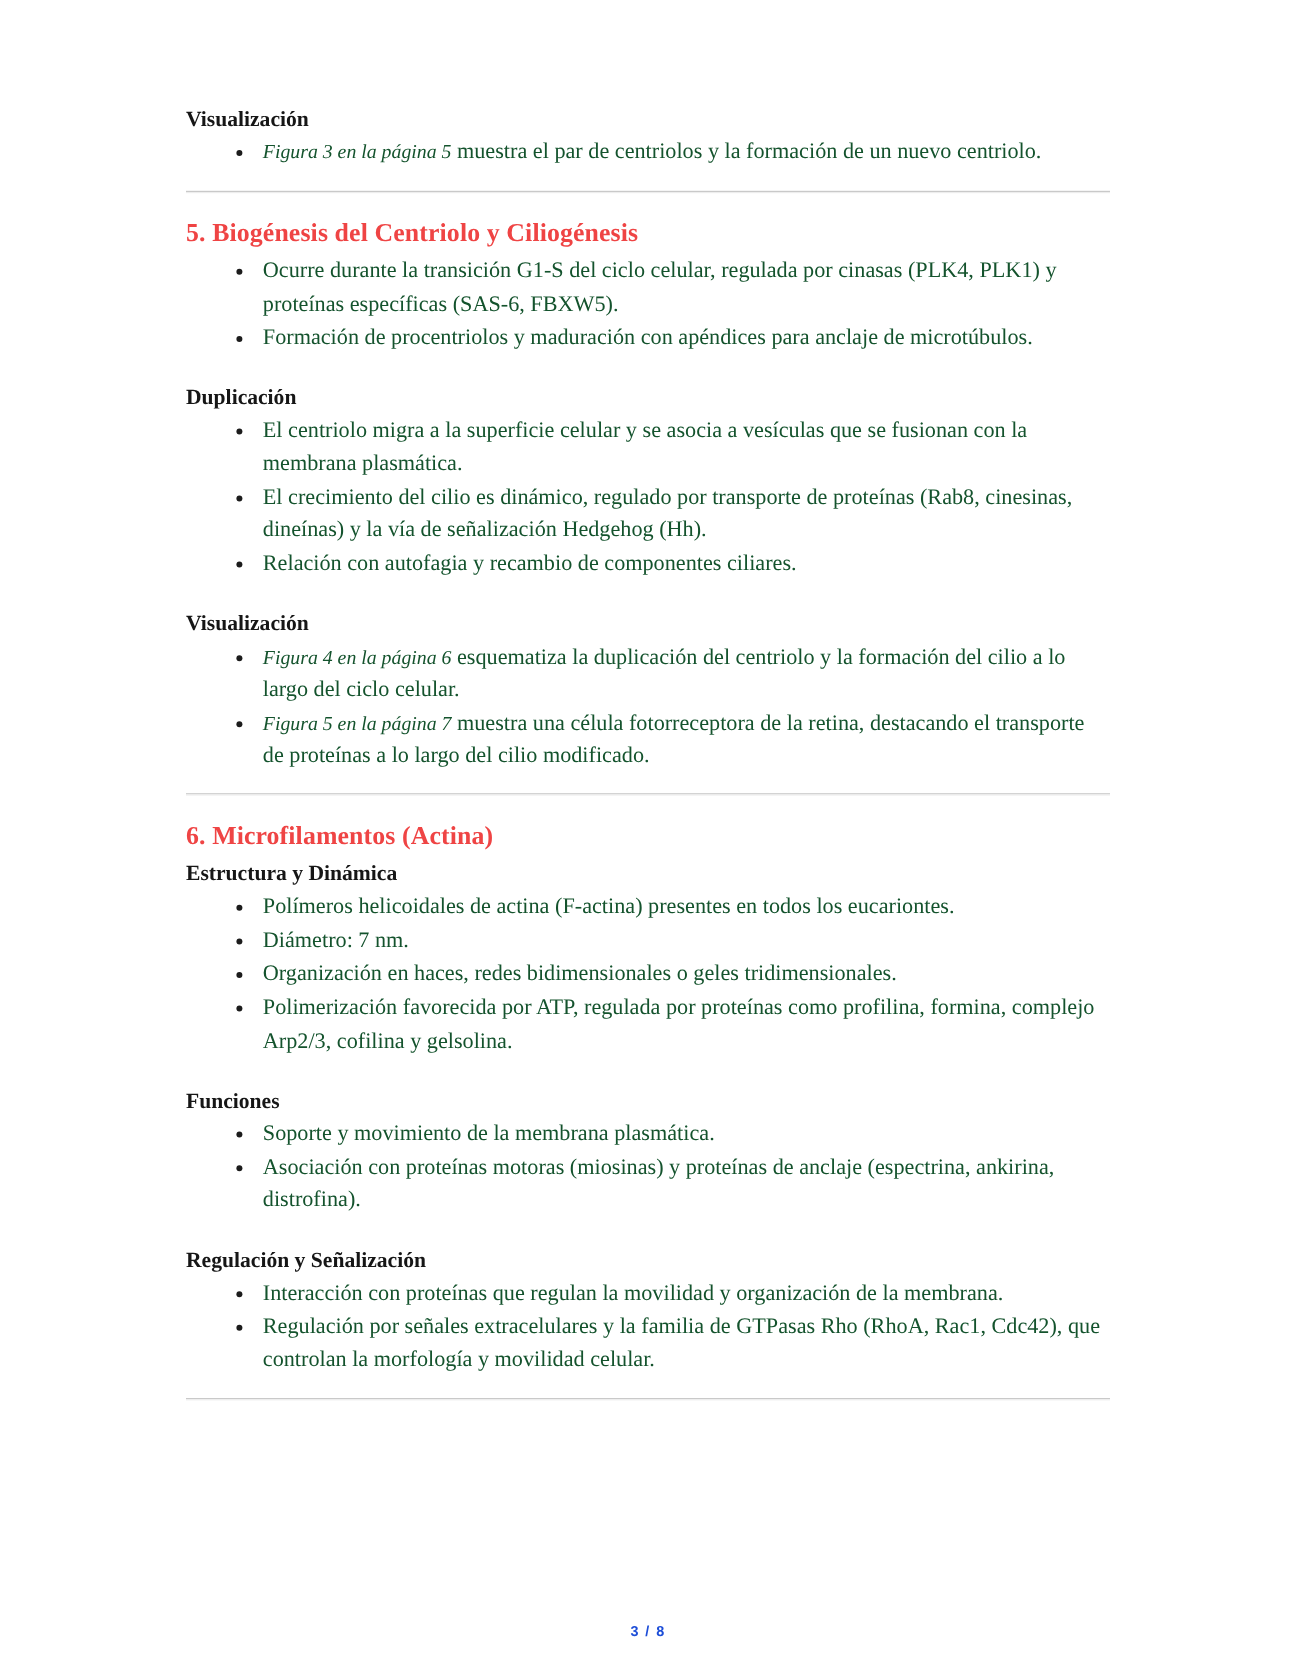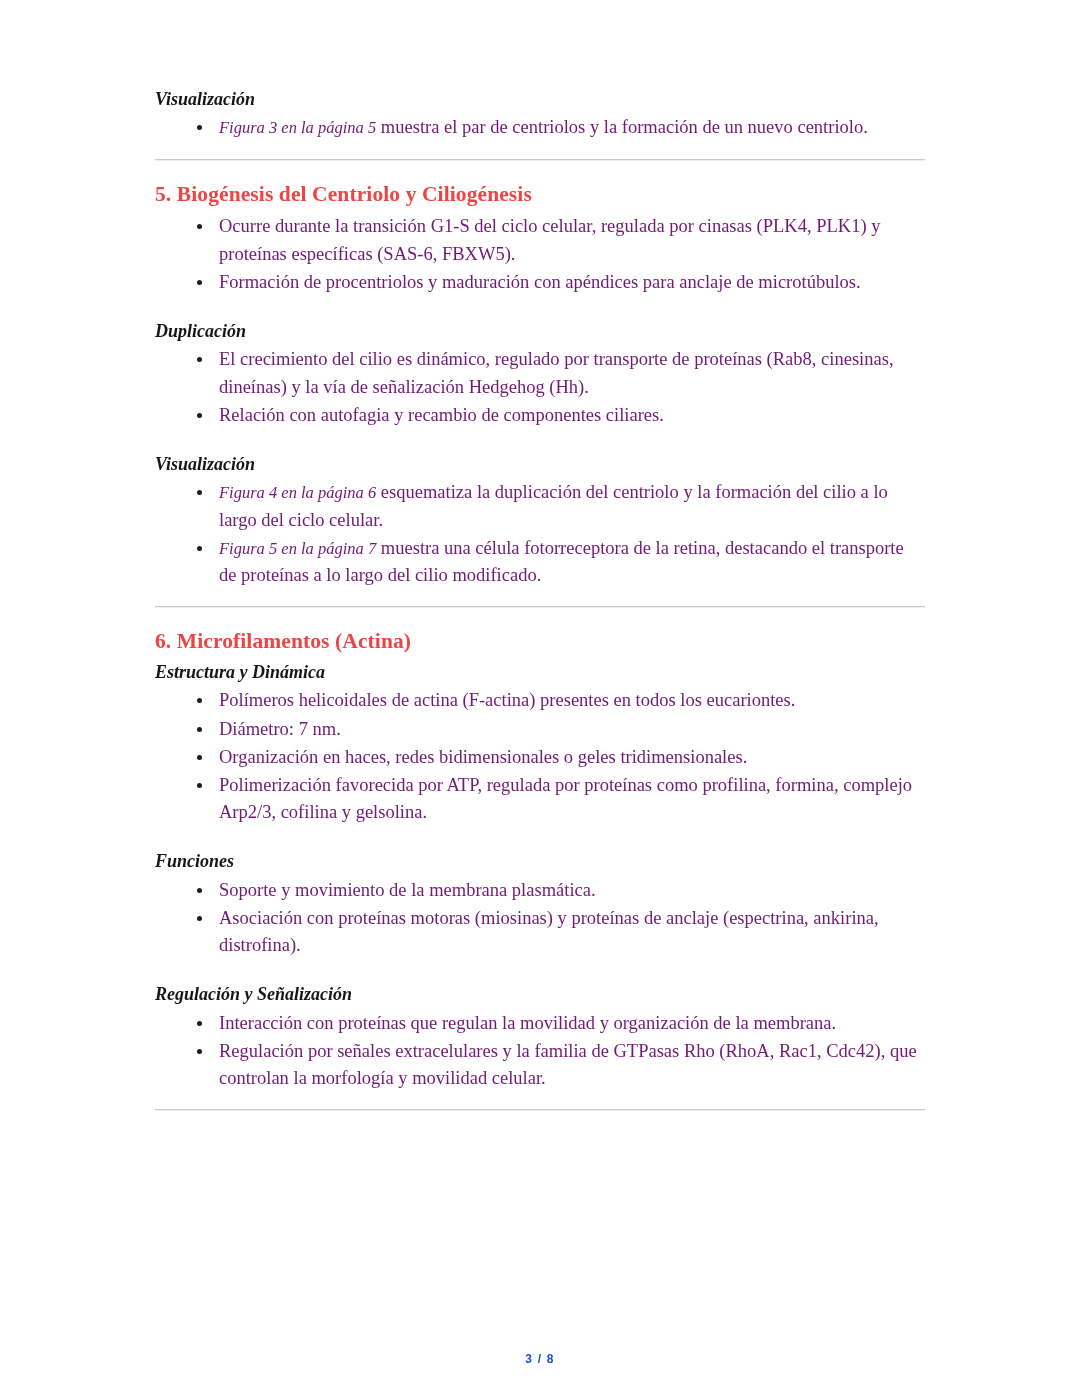--- a/index.html
+++ b/index.html
@@ -34,40 +34,39 @@
     margin: 0 0 6px 0;
     letter-spacing: 0.1px;
     color: #ef4444;
   }
   .sub-heading {
     font-size: 18px;
     font-weight: bold;
     line-height: 1.3;
     margin: 0 0 3px 0;
     color: #161616;
-    font-style: italic;
   }
   .sub-heading.spaced {
     margin-top: 24px;
   }
 
   
   ul.bullets {
     list-style: none;
     margin: 0;
     padding: 0 0 0 36px;
   }
   ul.bullets > li {
     position: relative;
     font-size: 18.5px;
     line-height: 1.47;
     margin: 0 0 1px 0;
     padding-left: 28px;
     text-align: left;
-    color: #701a75;
+    color: #14532d;
   }
   ul.bullets > li::before {
     content: "";
     position: absolute;
     left: 6px;
     top: 11px;
     width: 5px;
     height: 5px;
     border-radius: 50%;
     background: #1c1c1c;
@@ -127,20 +126,21 @@
       <div class="block">
         <ul class="bullets">
           <li>Ocurre durante la transición G1-S del ciclo celular, regulada por cinasas (PLK4, PLK1) y proteínas específicas (SAS-6, FBXW5).</li>
           <li>Formación de procentriolos y maduración con apéndices para anclaje de microtúbulos.</li>
         </ul>
       </div>
 
       <div class="block">
         <h3 class="sub-heading spaced">Duplicación</h3>
         <ul class="bullets">
+          <li>El centriolo migra a la superficie celular y se asocia a vesículas que se fusionan con la membrana plasmática.</li>
           <li>El crecimiento del cilio es dinámico, regulado por transporte de proteínas (Rab8, cinesinas, dineínas) y la vía de señalización Hedgehog (Hh).</li>
           <li>Relación con autofagia y recambio de componentes ciliares.</li>
         </ul>
       </div>
 
       <div class="block">
         <h3 class="sub-heading spaced">Visualización</h3>
         <ul class="bullets">
           <li><span class="figref">Figura 4 en la página 6</span><span> esquematiza la duplicación del centriolo y la formación del cilio a lo largo del ciclo celular.</span></li>
           <li><span class="figref">Figura 5 en la página 7</span><span> muestra una célula fotorreceptora de la retina, destacando el transporte de proteínas a lo largo del cilio modificado.</span></li>

